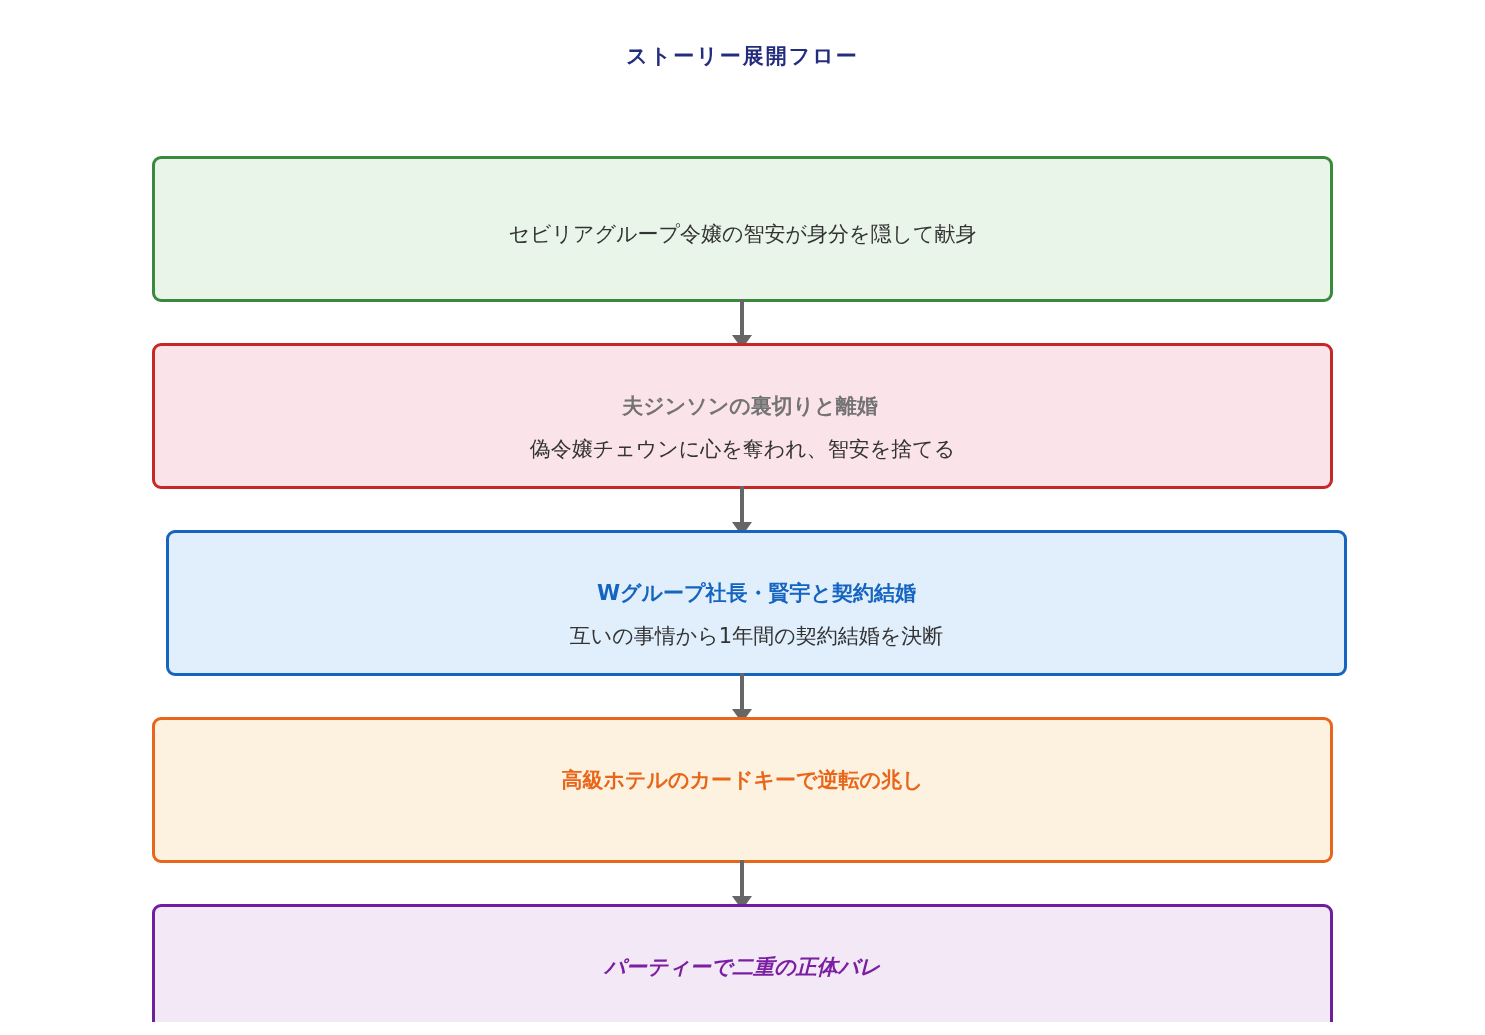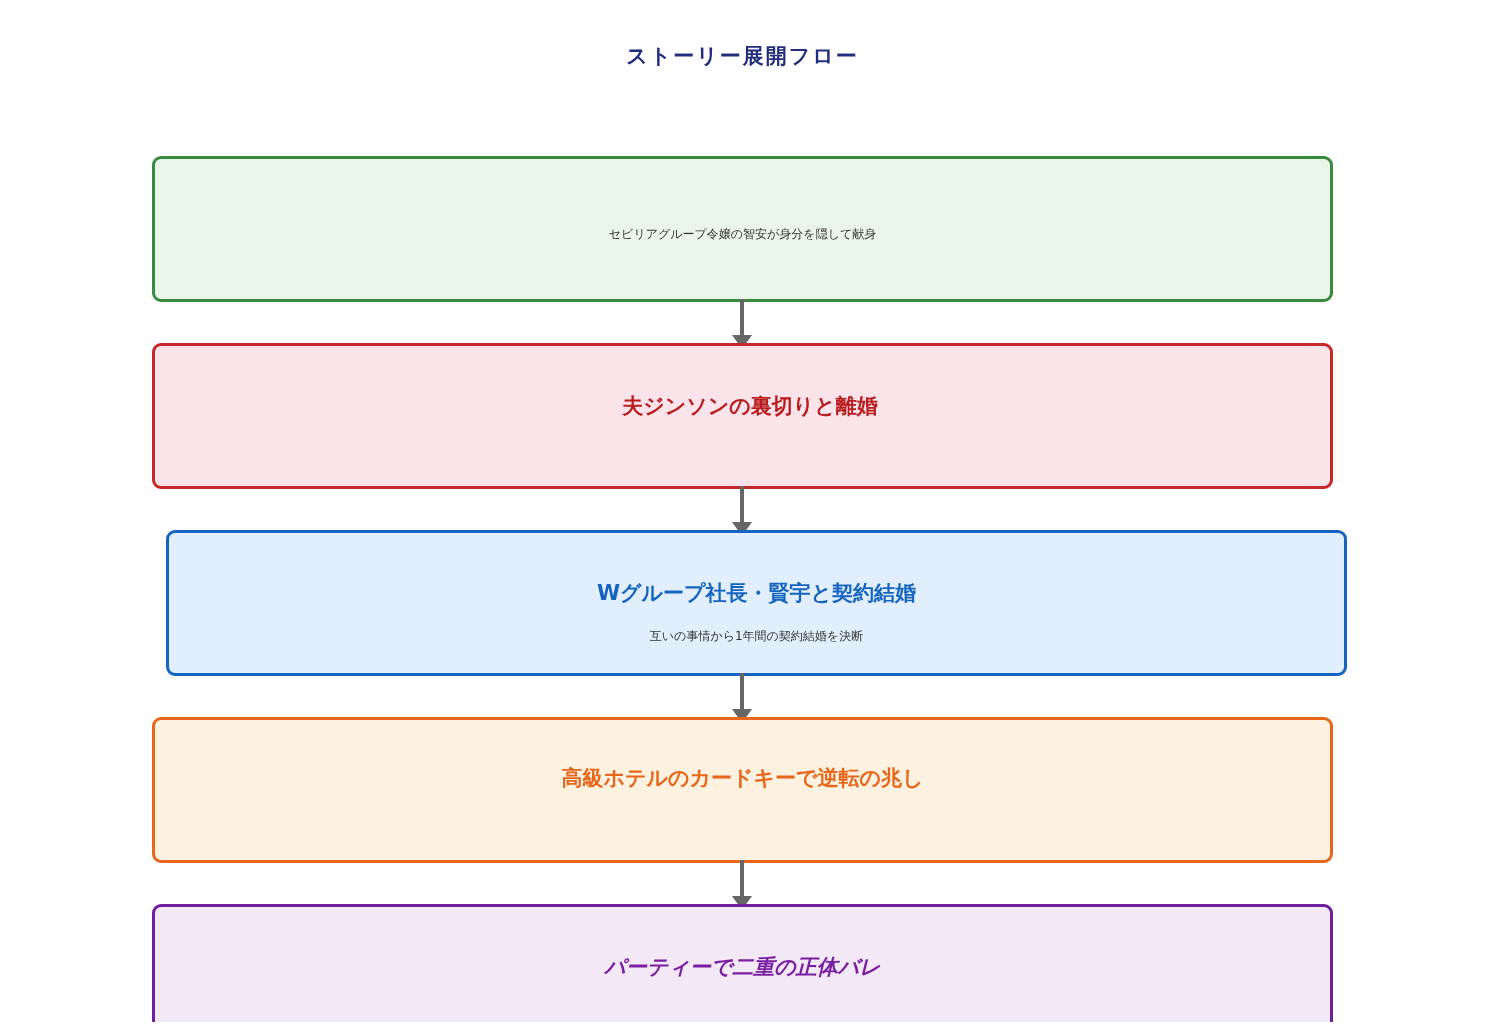--- a/index.html
+++ b/index.html
@@ -33,21 +33,21 @@
     text-align: center;
     padding-top: 46px;
   }
   .node-title {
     font-size: 21px;
     font-weight: bold;
     line-height: 28px;
   }
   .node-subtitle {
     margin-top: 18px;
-    font-size: 12px;
+    font-size: 21px;
     line-height: 22px;
     color: #333333;
   }
   .node-1 { top: 156px; }
   .node-2 { top: 343px; }
   .node-3 { top: 530px; margin-left: 14px; }
   .node-4 { top: 717px; }
   .node-5 { top: 904px; }
   .arrow {
     position: absolute;
@@ -92,40 +92,41 @@
   <div class="node node-1" style="border-color: rgb(58, 138, 62); background: rgb(233, 245, 233);">
     <div class="node-subtitle">セビリアグループ令嬢の智安が身分を隠して献身</div>
   </div>
 
   <div class="arrow arrow-1">
     <span class="arrow-line" style="background: rgb(102, 102, 102);"></span>
     <span class="arrow-head" style="border-top-color: rgb(102, 102, 102);"></span>
   </div>
 
   <div class="node node-2" style="border-color: rgb(198, 40, 40); background: rgb(251, 227, 234);">
-    <div class="node-title" style="color: #b91c1c; margin-left: 15px;">夫ジンソンの裏切りと離婚</div>
+    <div class="node-title" style="color: #737373; margin-left: 15px;">夫ジンソンの裏切りと離婚</div>
+    <div class="node-subtitle">偽令嬢チェウンに心を奪われ、智安を捨てる</div>
   </div>
 
   <div class="arrow arrow-2">
     <span class="arrow-line" style="background: rgb(102, 102, 102);"></span>
     <span class="arrow-head" style="border-top-color: rgb(102, 102, 102);"></span>
   </div>
 
   <div class="node node-3" style="border-color: rgb(21, 101, 192); background: rgb(225, 239, 252);">
     <div class="node-title" style="color: rgb(21, 101, 192);">Wグループ社長・賢宇と契約結婚</div>
     <div class="node-subtitle">互いの事情から1年間の契約結婚を決断</div>
   </div>
 
   <div class="arrow arrow-3">
     <span class="arrow-line" style="background: rgb(102, 102, 102);"></span>
     <span class="arrow-head" style="border-top-color: rgb(102, 102, 102);"></span>
   </div>
 
   <div class="node node-4" style="border-color: rgb(232, 102, 26); background: rgb(253, 242, 224);">
-    <div class="node-title" style="color: rgb(232, 102, 26); font-family: Liberation Mono, monospace;">高級ホテルのカードキーで逆転の兆し</div>
+    <div class="node-title" style="color: rgb(232, 102, 26);">高級ホテルのカードキーで逆転の兆し</div>
   </div>
 
   <div class="arrow arrow-4">
     <span class="arrow-line" style="background: rgb(102, 102, 102);"></span>
     <span class="arrow-head" style="border-top-color: rgb(102, 102, 102);"></span>
   </div>
 
   <div class="node node-5" style="border-color: rgb(109, 31, 158); background: rgb(243, 232, 246);">
     <div class="node-title" style="color: rgb(123, 31, 162); font-style: italic;">パーティーで二重の正体バレ</div>
   </div>

